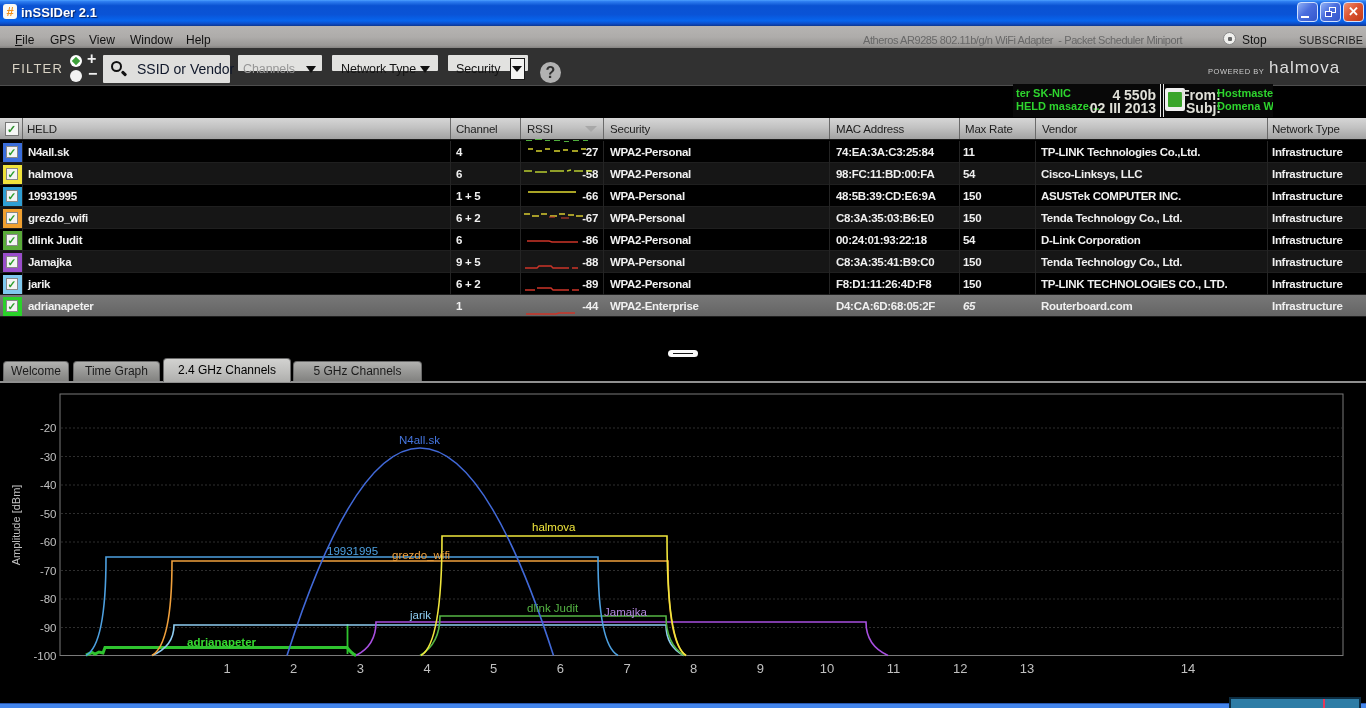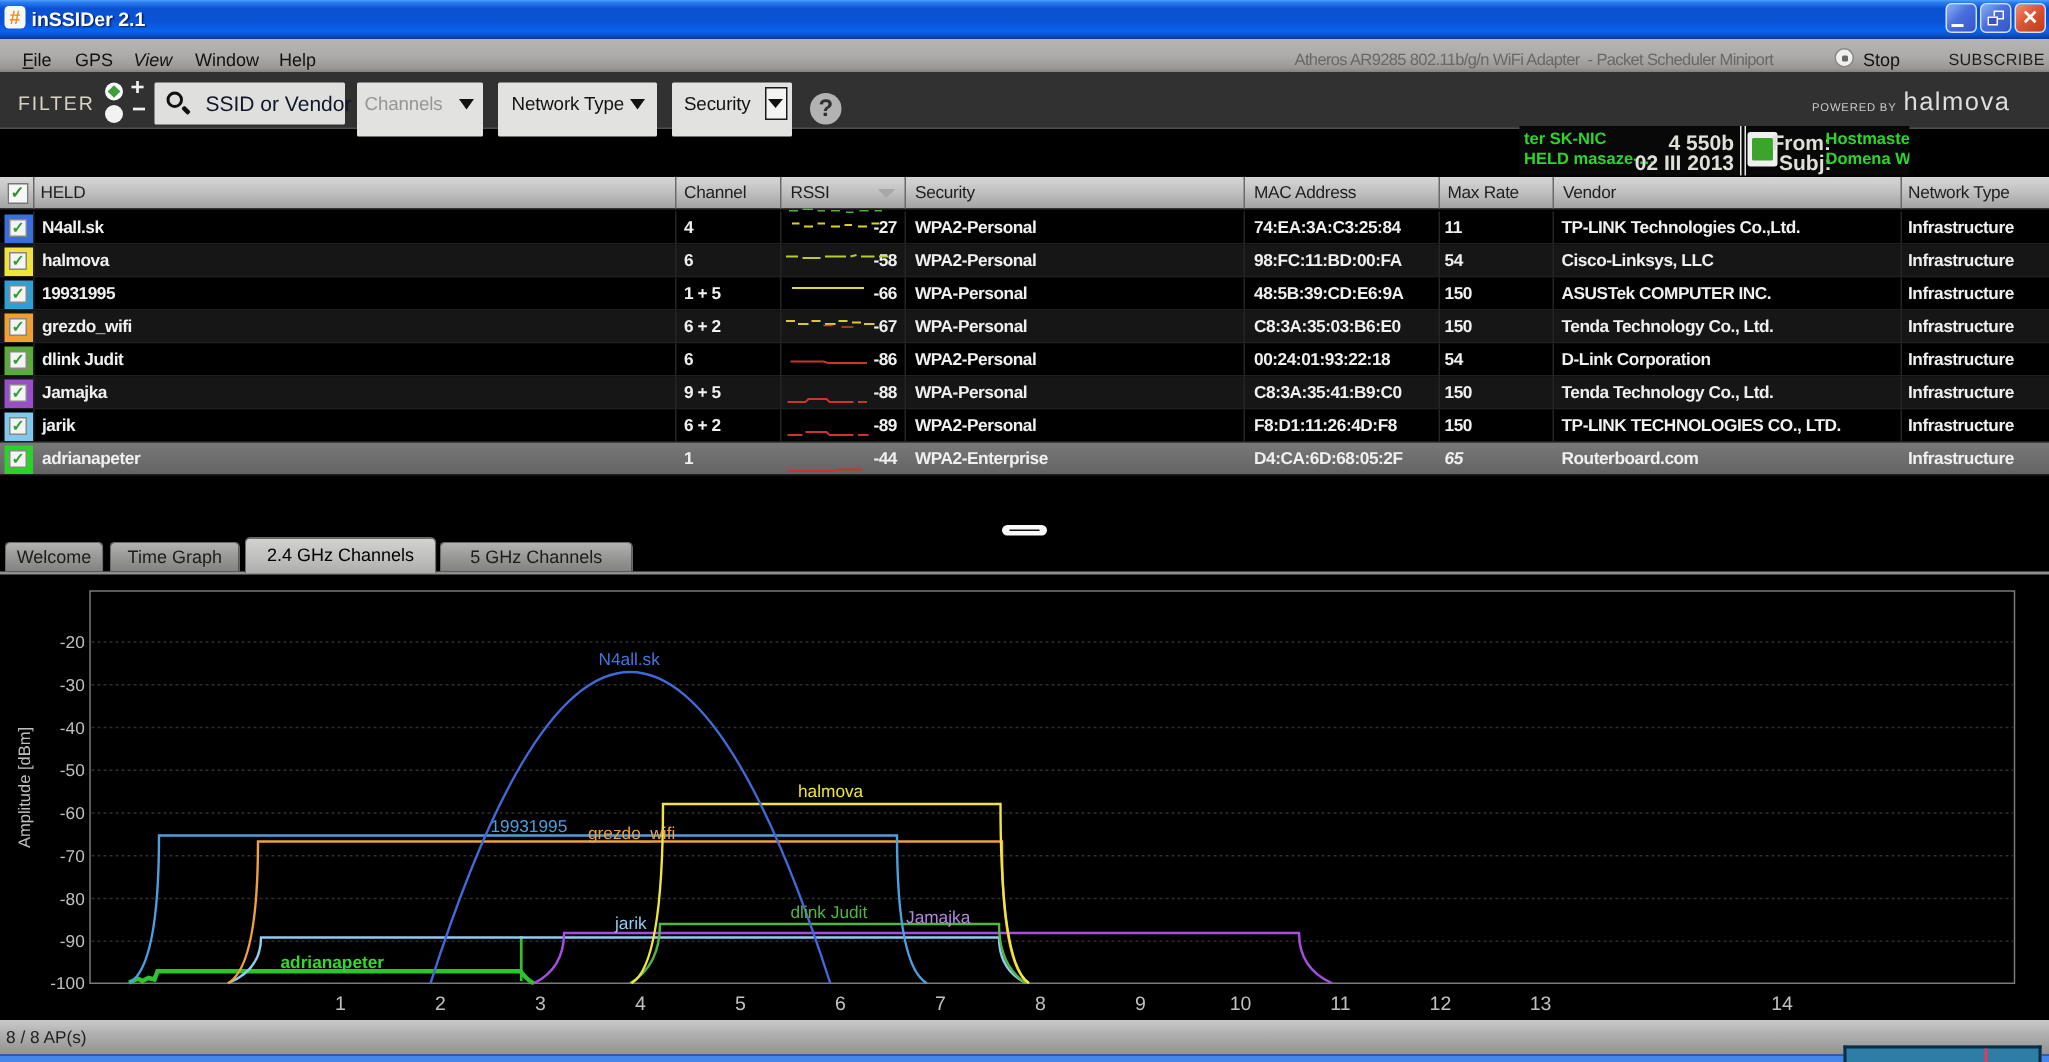--- a/index.html
+++ b/index.html
@@ -34,21 +34,21 @@
 .radioc{width:12px;height:12px;border-radius:50%;}
 #radio1{left:70px;top:7px;background:#fff;}
 #radio1 i{position:absolute;left:3px;top:3px;width:6px;height:6px;background:#3da03a;transform:rotate(45deg);}
 #radio2{left:70px;top:22px;background:#f2f2f2;}
 #plus{left:87px;top:2px;font-size:16px;font-weight:bold;color:#f0f0f0;}
 #minus{left:88px;top:17px;font-size:16px;font-weight:bold;color:#f0f0f0;}
 #searchbox2{left:103px;top:7px;width:127px;height:28px;background:#dfdfdd;border-radius:1px;}
 #searchbox2 .mag{position:absolute;left:8px;top:6px;width:11px;height:11px;border:2.5px solid #111;border-radius:50%;}
 #searchbox2 .maghandle{position:absolute;left:18px;top:17px;width:6px;height:3px;background:#111;transform:rotate(45deg);border-radius:1px;}
 #searchbox2 .ph{position:absolute;left:34px;top:6px;font-size:14px;color:#0f172a;white-space:nowrap;}
-.drop{top:7px;height:36px;background:#e2e2e0;border-radius:1px;}
+.drop{top:7px;height:16px;background:#e2e2e0;border-radius:1px;}
 .drop .txt{position:absolute;left:9px;top:7px;font-size:12.5px;letter-spacing:-0.1px;}
 .drop .arr{position:absolute;top:11px;width:0;height:0;border-left:5.5px solid transparent;border-right:5.5px solid transparent;border-top:7px solid #111;}
 #drop-ch{left:238px;width:84px;}
 #drop-ch .txt{left:5px;color:#969696;}
 #drop-ch .arr{right:6px;}
 #drop-nt{left:332px;width:106px;}
 #drop-nt .txt{color:#141414;}
 #drop-nt .arr{right:8px;}
 #drop-sec{left:448px;width:80px;}
 #drop-sec .txt{left:8px;color:#141414;}
@@ -111,21 +111,21 @@
       <u></u>
       <i></i>
     </div>
   <div id="btn-close" class="abs winbtn">
       <span>✕</span>
     </div>
 
   <div id="menubar" class="abs">
     <span class="abs menuitem" style="left:15px;"><u>F</u>ile</span>
     <span class="abs menuitem" style="left:50px;">GPS</span>
-    <span class="abs menuitem" style="left:89px;font-style:italic;">View</span>
+    <span class="abs menuitem" style="left:89px;">View</span>
     <span class="abs menuitem" style="left:130px;">Window</span>
     <span class="abs menuitem" style="left:186px;">Help</span>
     <span id="adaptertext" class="abs">Atheros AR9285 802.11b/g/n WiFi Adapter&nbsp; - Packet Scheduler Miniport</span>
     <div id="stopwrap" class="abs">
         <div id="stopcirc">
           <i></i>
         </div>
         <span id="stoptext">Stop</span>
       </div>
     <span id="subscribe" class="abs">SUBSCRIBE</span>
@@ -437,23 +437,20 @@
       <text x="532" y="149" fill="#f0e63c">halmova</text>
       <text x="327" y="172.5" fill="#4da0e0">19931995</text>
       <text x="392" y="177" fill="#f0a03c">grezdo_wifi</text>
       <text x="527" y="230" fill="#55b544">dlink Judit</text>
       <text x="604" y="233.5" fill="#b387e0">Jamajka</text>
       <text x="410" y="237" fill="#8fcdf2">jarik</text>
       <text x="187" y="263.5" fill="#35d82f" font-weight="bold">adrianapeter</text>
     </g>
   </svg>
 
-  <div id="statusbar" class="abs">
-      <span>8 / 8 AP(s)</span>
-    </div>
   <div id="bluestrip" class="abs"></div>
   <div id="tealrect" class="abs"></div>
   <div id="redtick" class="abs"></div>
 
   <div id="notif1" class="abs">
     <span class="abs ngreen" style="left:3px;top:3px;">ter SK-NIC</span>
     <span class="abs nwhite" style="right:4px;top:3px;">4 550b</span>
     <span class="abs ngreen" style="left:3px;top:16px;">HELD masaze-…</span>
     <span class="abs nwhite" style="right:4px;top:16px;">02 III 2013</span>
   </div>

